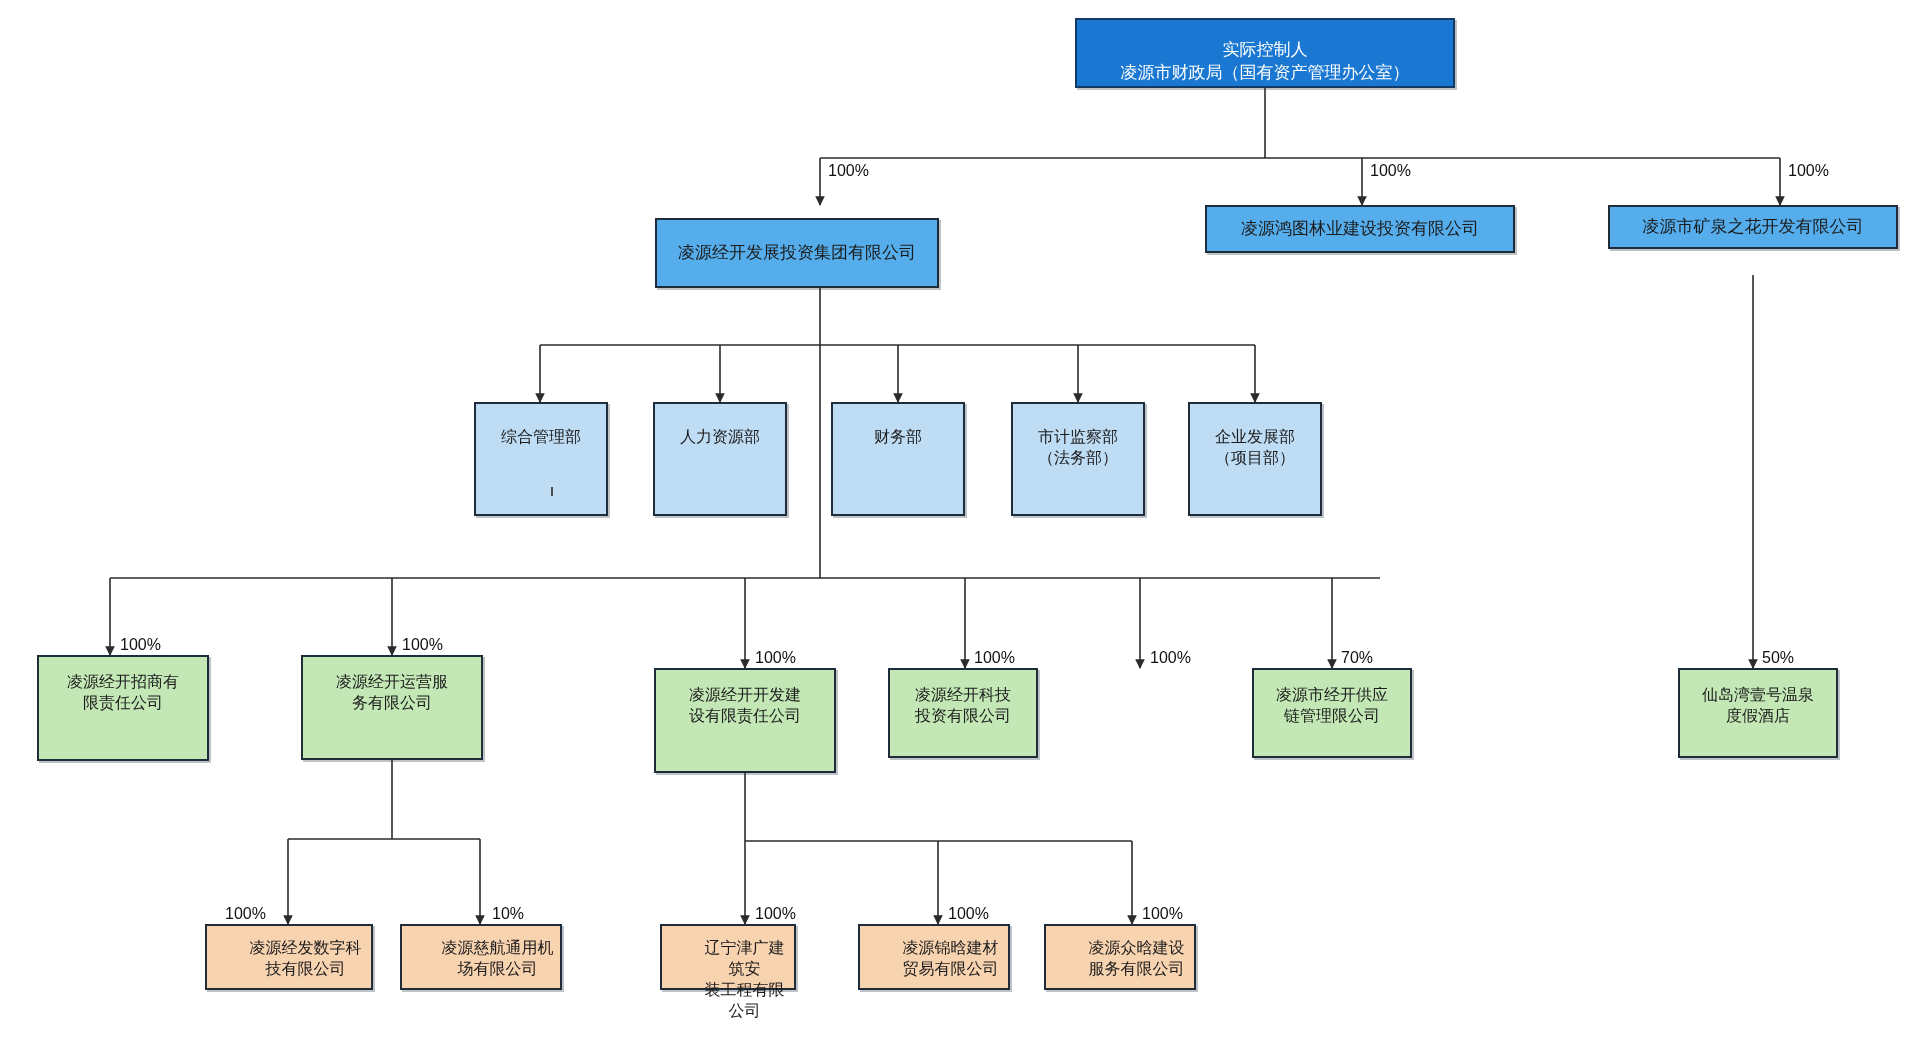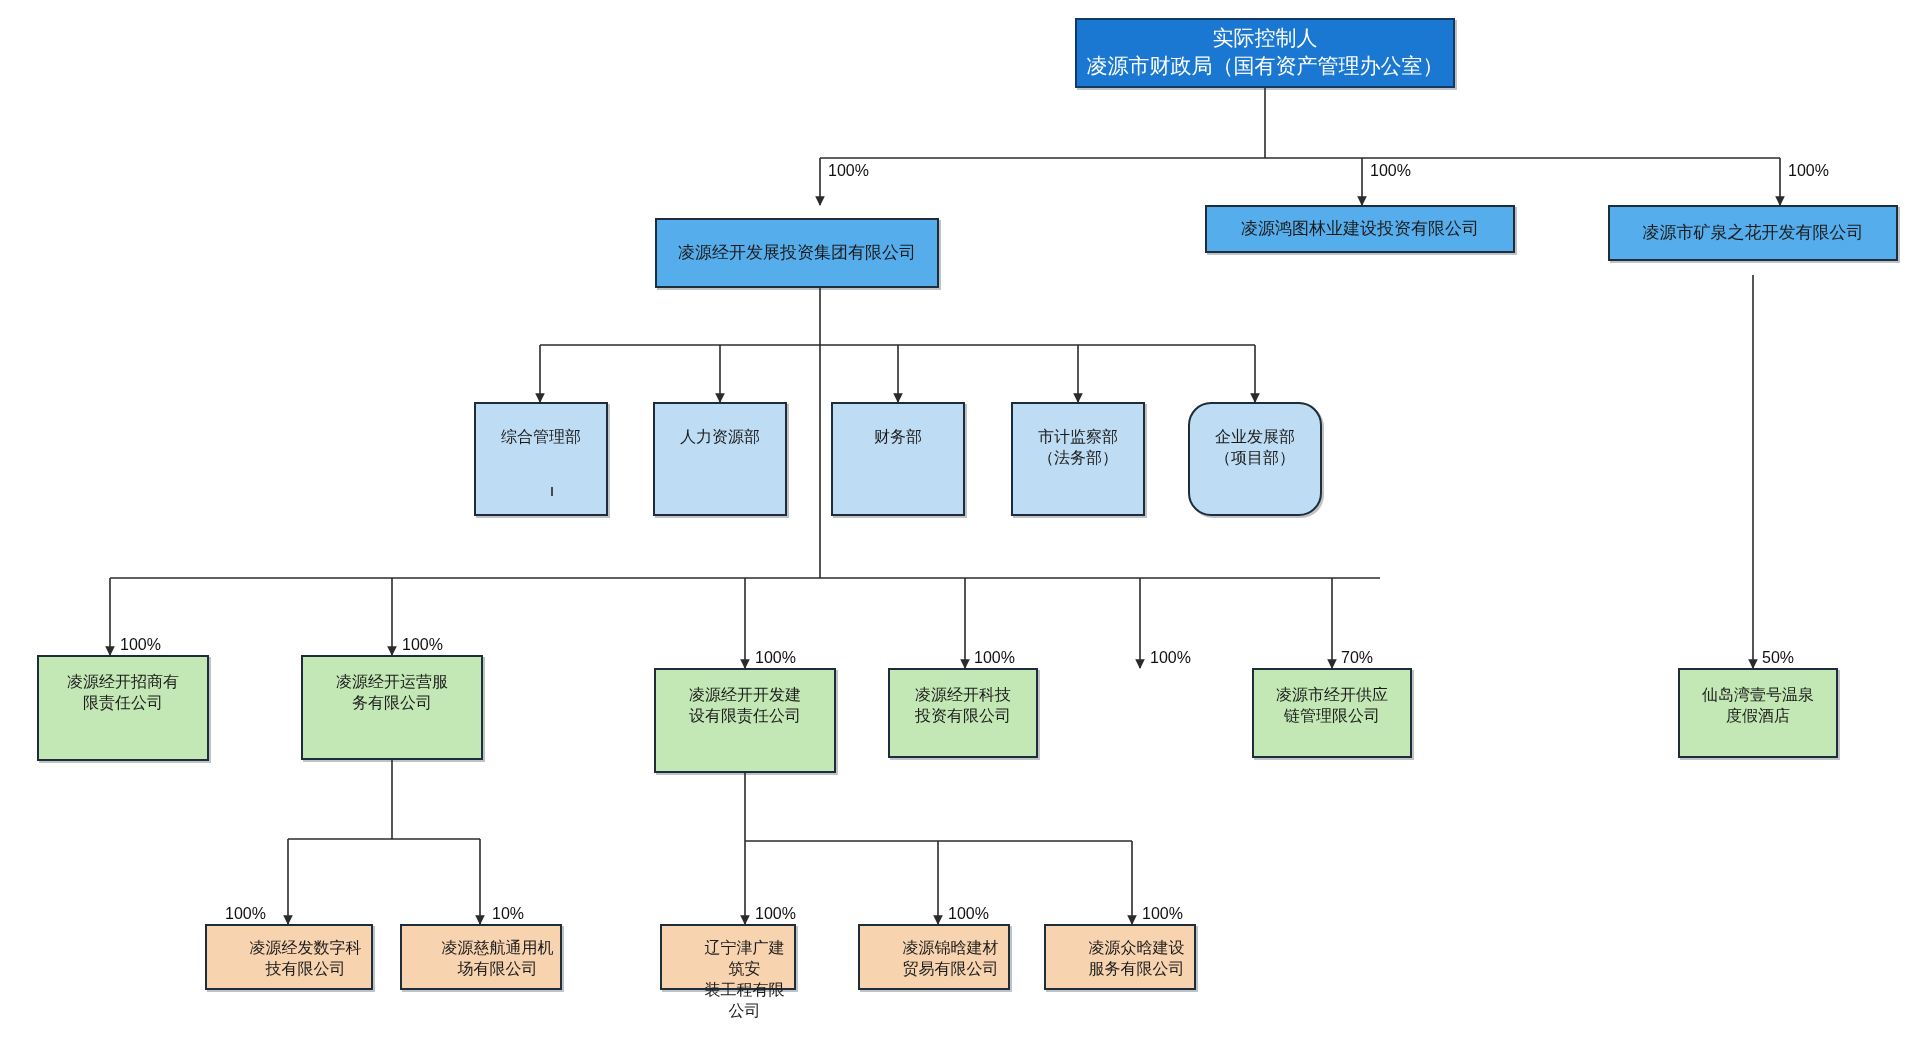--- a/index.html
+++ b/index.html
@@ -36,22 +36,22 @@
     line-height: 1.32;
     white-space: pre-line;
     padding: 2px 4px;
     z-index: 3;
     box-shadow: 2px 2px 0 rgba(40,55,70,0.30);
   }
   .node.root {
     background: #1b78d2;
     border-color: #123a63;
     color: #ffffff;
-    font-size: 21px;
-    align-items: center;
+    font-size: 17px;
+    align-items: flex-end;
   }
   .node.tier1 {
     background: #56adec;
     border-color: #1f2d3a;
     font-size: 17px;
   }
   .node.dept {
     background: #bedcf4;
     border-color: #1f2d3a;
     font-size: 16px;
@@ -150,21 +150,21 @@
   <div class="node tier1" style="left:655px; top:218px; width:284px; height:70px;">
     <span>凌源经开发展投资集团有限公司</span>
   </div>
   <div class="pct" style="left:828px; top:163px;">100%</div>
 
   <div class="node tier1" style="left:1205px; top:205px; width:310px; height:48px;">
     <span>凌源鸿图林业建设投资有限公司</span>
   </div>
   <div class="pct" style="left:1370px; top:163px;">100%</div>
 
-  <div class="node tier1" style="left:1608px; top:205px; width:290px; height:56px;">
+  <div class="node tier1" style="left:1608px; top:205px; width:290px; height:44px;">
     <span>凌源市矿泉之花开发有限公司</span>
   </div>
   <div class="pct" style="left:1788px; top:163px;">100%</div>
 
   <div class="node dept" style="left:474px; top:402px; width:134px; height:114px;">
     <span>综合管理部</span>
   </div>
   <div class="artifact" style="left:551px; top:487px;"></div>
 
   <div class="node dept" style="left:653px; top:402px; width:134px; height:114px;">
@@ -173,21 +173,21 @@
 
   <div class="node dept" style="left:831px; top:402px; width:134px; height:114px;">
     <span>财务部</span>
   </div>
 
   <div class="node dept" style="left:1011px; top:402px; width:134px; height:114px;">
     <span>市计监察部
 （法务部）</span>
   </div>
 
-  <div class="node dept" style="left:1188px; top:402px; width:134px; height:114px;border-radius:23px;">
+  <div class="node dept" style="left:1188px; top:402px; width:134px; height:114px;">
     <span>企业发展部
 （项目部）</span>
   </div>
 
   <div class="node sub" style="left:37px; top:655px; width:172px; height:106px;">
     <span>凌源经开招商有
 限责任公司</span>
   </div>
   <div class="pct" style="left:120px; top:637px;">100%</div>
 

